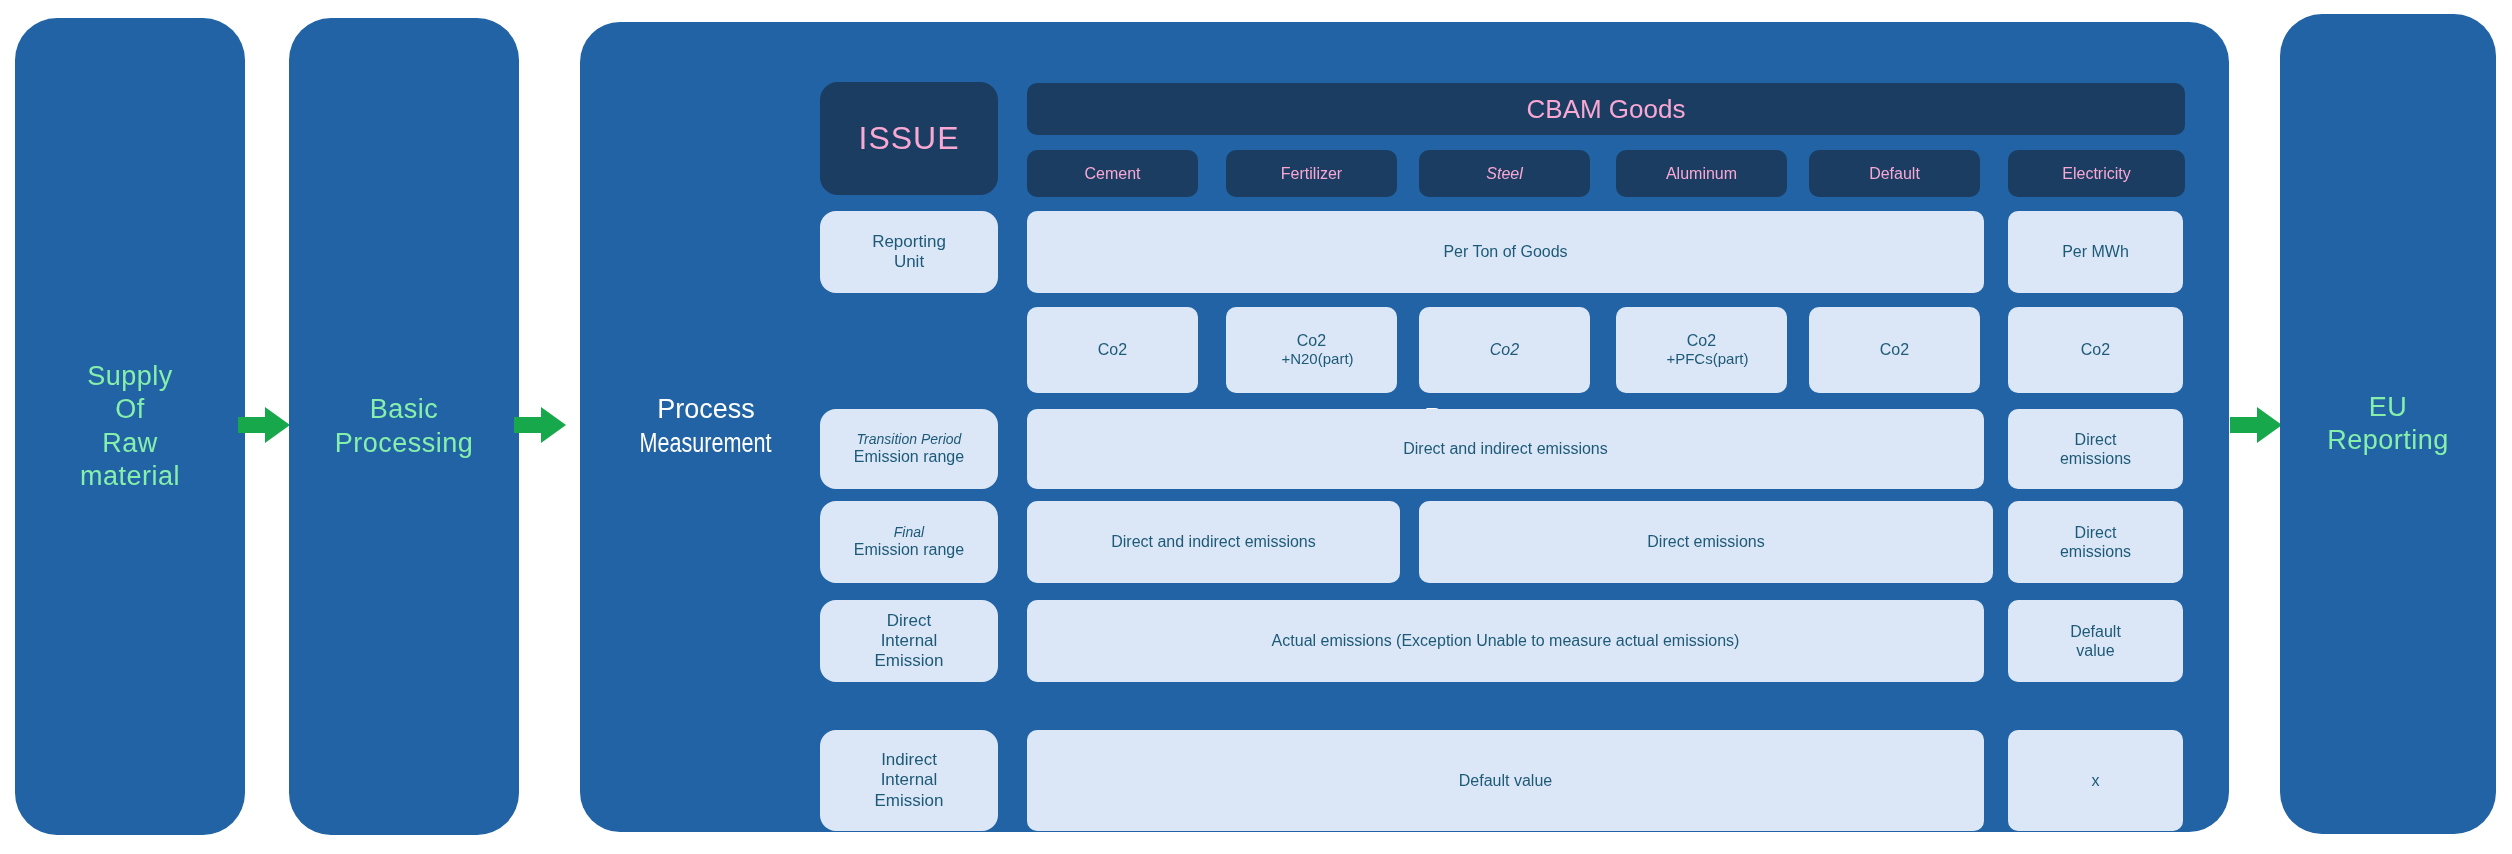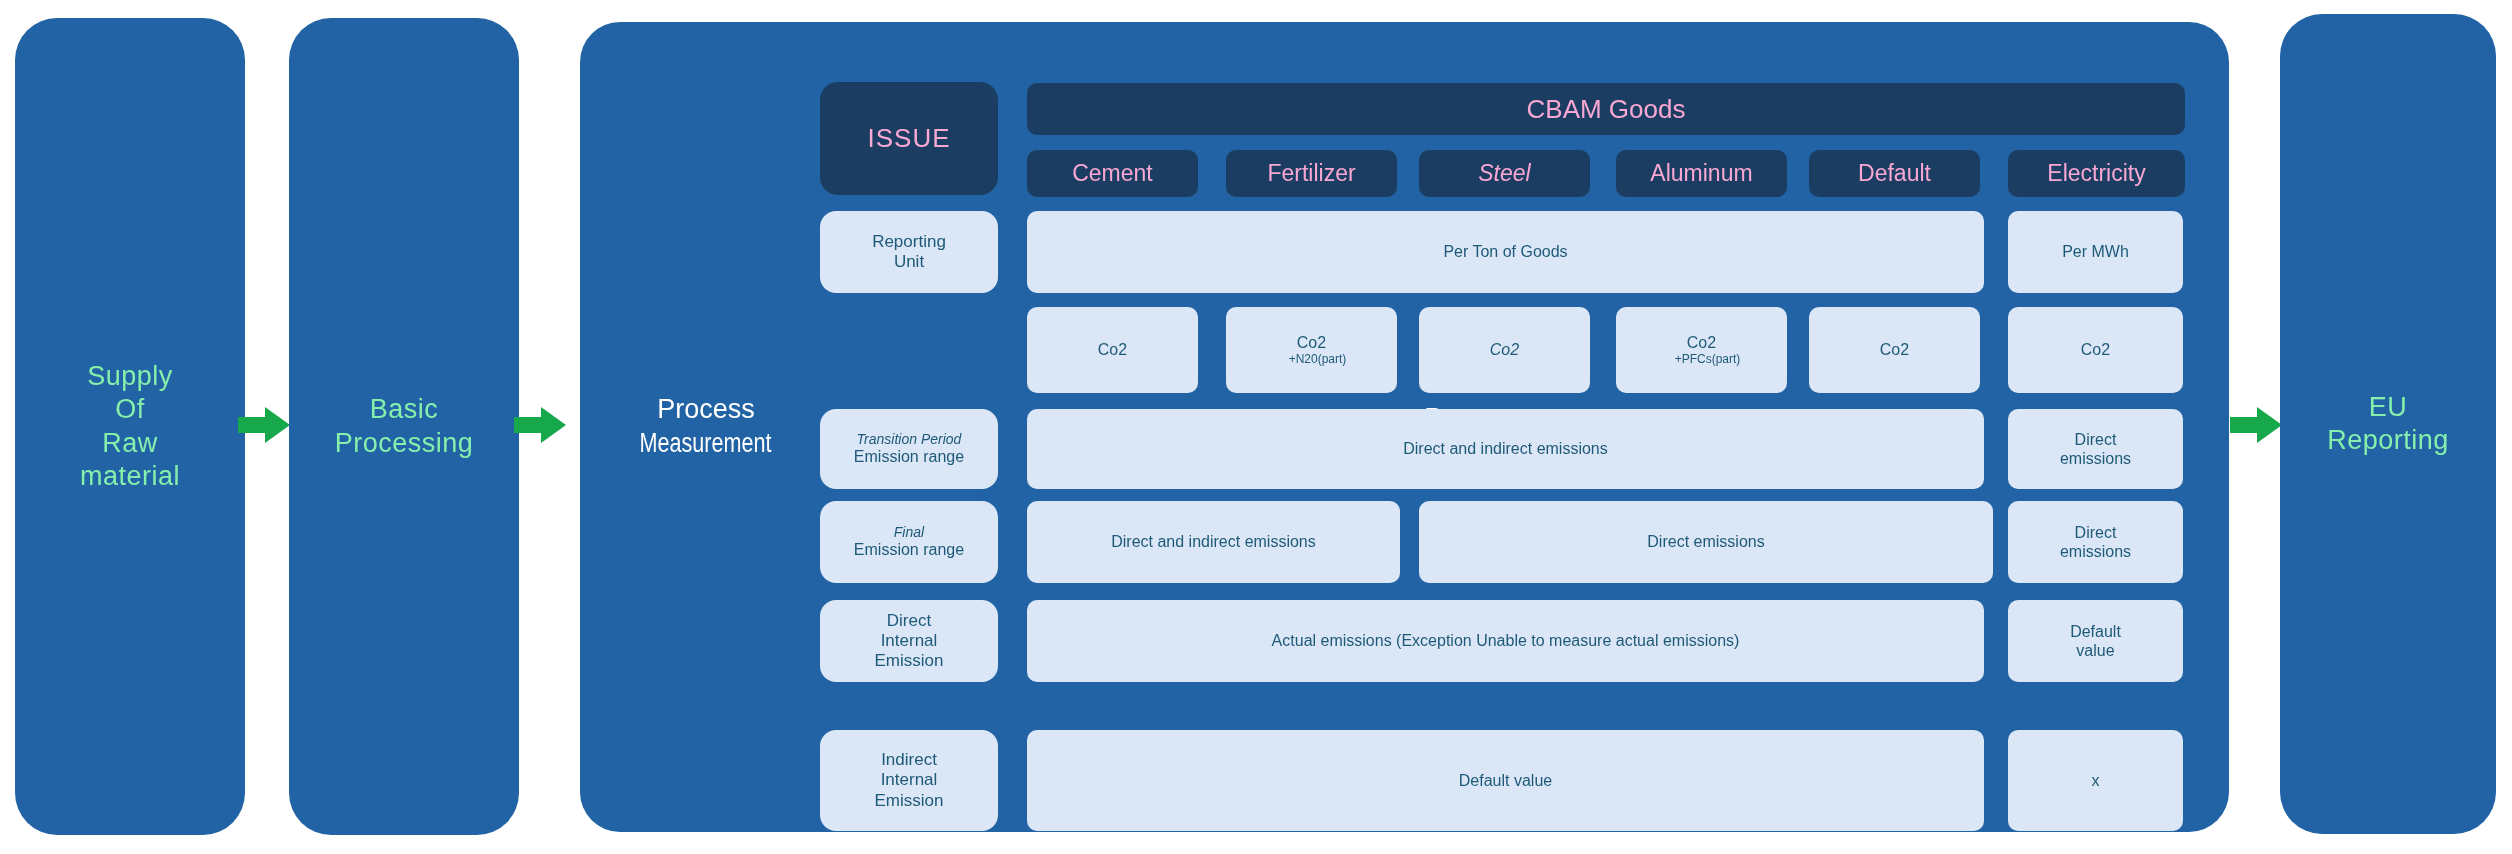--- a/index.html
+++ b/index.html
@@ -26,31 +26,31 @@
   }
   .condensed{display:inline-block;transform:scaleX(0.8);transform-origin:50% 50%;white-space:nowrap;}
   .watermark{
     position:absolute;left:893px;top:381px;transform:translateX(-50%);
     color:#ffffff;font-size:27px;font-weight:500;line-height:30px;text-align:center;z-index:1;
   }
   .navybox{
     position:absolute;background:#1B3D61;color:#f9a8d4;
     display:flex;align-items:center;justify-content:center;text-align:center;z-index:2;
   }
-  .issue{left:240px;top:60px;width:178px;height:113px;border-radius:18px;font-size:26px;letter-spacing:1px;}
+  .issue{left:240px;top:60px;width:178px;height:113px;border-radius:18px;font-size:32px;letter-spacing:1px;}
   .goods-bar{left:447px;top:61px;width:1158px;height:52px;border-radius:10px;font-size:26px;}
-  .colhead{top:128px;height:47px;border-radius:10px;font-size:23px;}
+  .colhead{top:128px;height:47px;border-radius:10px;font-size:16px;}
   .cell{
     position:absolute;background:#DBE7F6;border-radius:10px;color:#1E5A78;
     display:flex;flex-direction:column;align-items:center;justify-content:center;
     text-align:center;z-index:2;white-space:pre-line;font-size:16px;line-height:1.2;
   }
   .rowlabel{left:240px;width:178px;border-radius:16px;font-size:17px;line-height:1.18;}
   .toplab{font-size:14px;line-height:1.25;font-style:italic;}
-  .sub{font-size:12px;line-height:1.25;margin-left:12px;}
+  .sub{font-size:15px;line-height:1.25;margin-left:12px;}
   
   .r1{top:189px;height:82px;} .r2{top:285px;height:86px;} .r3{top:387px;height:80px;}
   .r4{top:479px;height:82px;} .r5{top:578px;height:82px;} .r6{top:708px;height:101px;}
   
   .c1{left:447px;width:171px;} .c2{left:646px;width:171px;} .c3{left:839px;width:171px;font-style:italic;}
   .c4{left:1036px;width:171px;} .c5{left:1229px;width:171px;} .c6{left:1428px;width:175px;}
   .span15{left:447px;width:957px;} .span12{left:447px;width:373px;} .span35{left:839px;width:574px;}
   .c6h{left:1428px;width:177px;}
 </style>
 </head>

